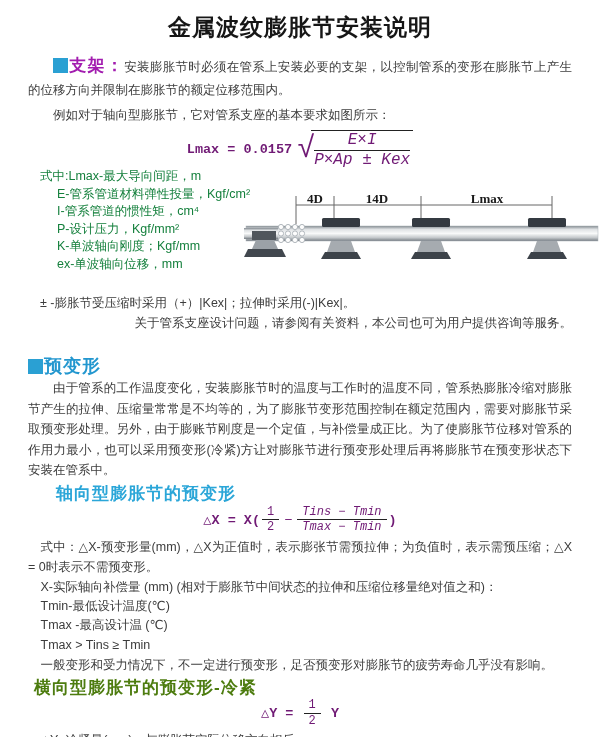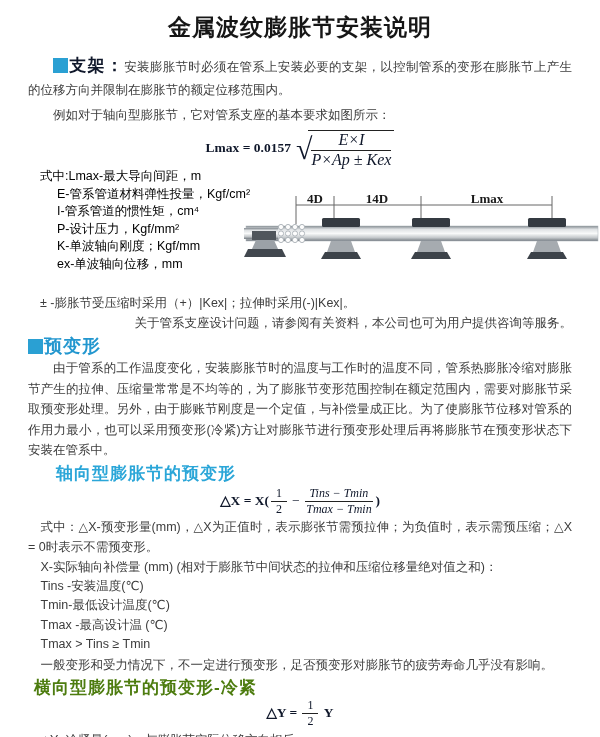--- a/index.html
+++ b/index.html
@@ -10,48 +10,48 @@
   }
   .page{width:600px;height:662px;background:#fff;}
   h1.doc-title{
     margin:0;padding:12px 0 0;text-align:center;
     font-size:23px;line-height:30px;font-weight:700;color:#161616;letter-spacing:1px;
   }
   .para{margin:0 28px;font-size:12.5px;line-height:23px;text-align:justify;color:#3c3c3c;}
   .p1{margin-top:12px;}
   .p2{margin-top:2px;text-indent:2em;line-height:22px;}
   .sq{display:inline-block;width:15px;height:15px;background:#2aa0d3;vertical-align:-2px;margin-right:1px;}
-  .inline-sec{color:#0f172a;font-size:17px;font-weight:700;letter-spacing:1px;}
+  .inline-sec{color:#a21caf;font-size:17px;font-weight:700;letter-spacing:1px;}
   .indent2{text-indent:2em;}
 
   
-  .formula{text-align:center;font-family:Liberation Serif, serif;color:#0f172a;font-size:13.5px;}
+  .formula{text-align:center;font-family:Liberation Mono, monospace;color:#701a75;font-size:13.5px;}
   .f1{margin-top:4px;height:34px;line-height:34px;}
   .f-bold{font-weight:700;}
   .sqrt-sign{font-size:30px;font-weight:400;vertical-align:middle;margin-left:5px;letter-spacing:-2px;}
   .radicand{display:inline-block;border-top:1.4px solid #222;vertical-align:middle;padding:1px 3px 0;margin-left:-2px;}
   .frac{display:inline-block;vertical-align:middle;text-align:center;line-height:1.05;}
   .frac .num{display:block;border-bottom:1px solid #222;padding:0 5px 1px;}
   .frac .den{display:block;padding-top:1px;}
   .ital{font-style:italic;}
   .frac.small{font-size:12px;margin:0 2px;}
   .f2{margin-top:2px;height:32px;line-height:32px;}
   .f3{margin-top:2px;height:28px;line-height:28px;}
   .op{margin:0 3px;}
 
   
   .vars-wrap{position:relative;margin:4px 0 0 40px;height:123px;}
-  .vars div{font-size:12.5px;line-height:17.5px;white-space:nowrap;padding-left:17px;color:#000000;}
+  .vars div{font-size:12.5px;line-height:17.5px;white-space:nowrap;padding-left:17px;color:#15803d;}
   .vars div:first-child{padding-left:0;}
   .diagram{position:absolute;top:22px;right:0;}
 
   .note{margin:4px 28px 0 40px;font-size:12.5px;line-height:17px;}
   .note + .note{margin-top:3px;text-align:right;}
 
-  h2.sec2{margin:4px 0 0 28px;font-size:18px;line-height:20px;font-weight:700;color:#2397cf;letter-spacing:1px;}
+  h2.sec2{margin:24px 0 0 28px;font-size:18px;line-height:20px;font-weight:700;color:#2397cf;letter-spacing:1px;}
   .pbody{margin-top:2px;line-height:20.5px;}
 
   h3.blue-head{margin:4px 0 0 56px;font-size:17px;line-height:18px;font-weight:600;color:#2ba6d8;letter-spacing:1px;}
   h3.blue-head.lat{margin-left:34px;color:#4d7c0f;}
 
   .defline{margin:0 28px;font-size:12.5px;line-height:20px;text-indent:1em;text-align:justify;}
   .defline.tight{line-height:19.5px;}
   .lastline{margin-top:4px;line-height:18px;}
 </style>
 </head>
@@ -148,21 +148,20 @@
   <p class="para pbody indent2">由于管系的工作温度变化，安装膨胀节时的温度与工作时的温度不同，管系热膨胀冷缩对膨胀节产生的拉伸、压缩量常常是不均等的，为了膨胀节变形范围控制在额定范围内，需要对膨胀节采取预变形处理。另外，由于膨账节刚度是一个定值，与补偿量成正比。为了使膨胀节位移对管系的作用力最小，也可以采用预变形(冷紧)方让对膨胀节进行预变形处理后再将膨胀节在预变形状态下安装在管系中。</p>
 
   <h3 class="blue-head">轴向型膨胀节的预变形</h3>
 
   <div class="formula f2">
     <span class="f-bold">△X = X(</span><span class="frac small"><span class="num">1</span><span class="den">2</span></span><span class="op">−</span><span class="frac small ital"><span class="num">Tins − Tmin</span><span class="den">Tmax − Tmin</span></span><span class="f-bold">)</span>
   </div>
 
   <p class="defline">式中：△X-预变形量(mm)，△X为正值时，表示膨张节需预拉伸；为负值时，表示需预压缩；△X = 0时表示不需预变形。</p>
   <p class="defline">X-实际轴向补偿量 (mm) (相对于膨胀节中间状态的拉伸和压缩位移量绝对值之和)：</p>
-  <p class="defline tight">Tins -安装温度(℃)</p>
   <p class="defline tight">Tmin-最低设计温度(℃)</p>
   <p class="defline tight">Tmax -最高设计温 (℃)</p>
   <p class="defline tight">Tmax &gt; Tins ≥ Tmin</p>
   <p class="defline">一般变形和受力情况下，不一定进行预变形，足否预变形对膨胀节的疲劳寿命几乎没有影响。</p>
 
   <h3 class="blue-head lat">横向型膨胀节的预变形-冷紧</h3>
 
   <div class="formula f3">
     <span class="f-bold">△Y =</span>
     <span class="frac small"><span class="num">1</span><span class="den">2</span></span>

